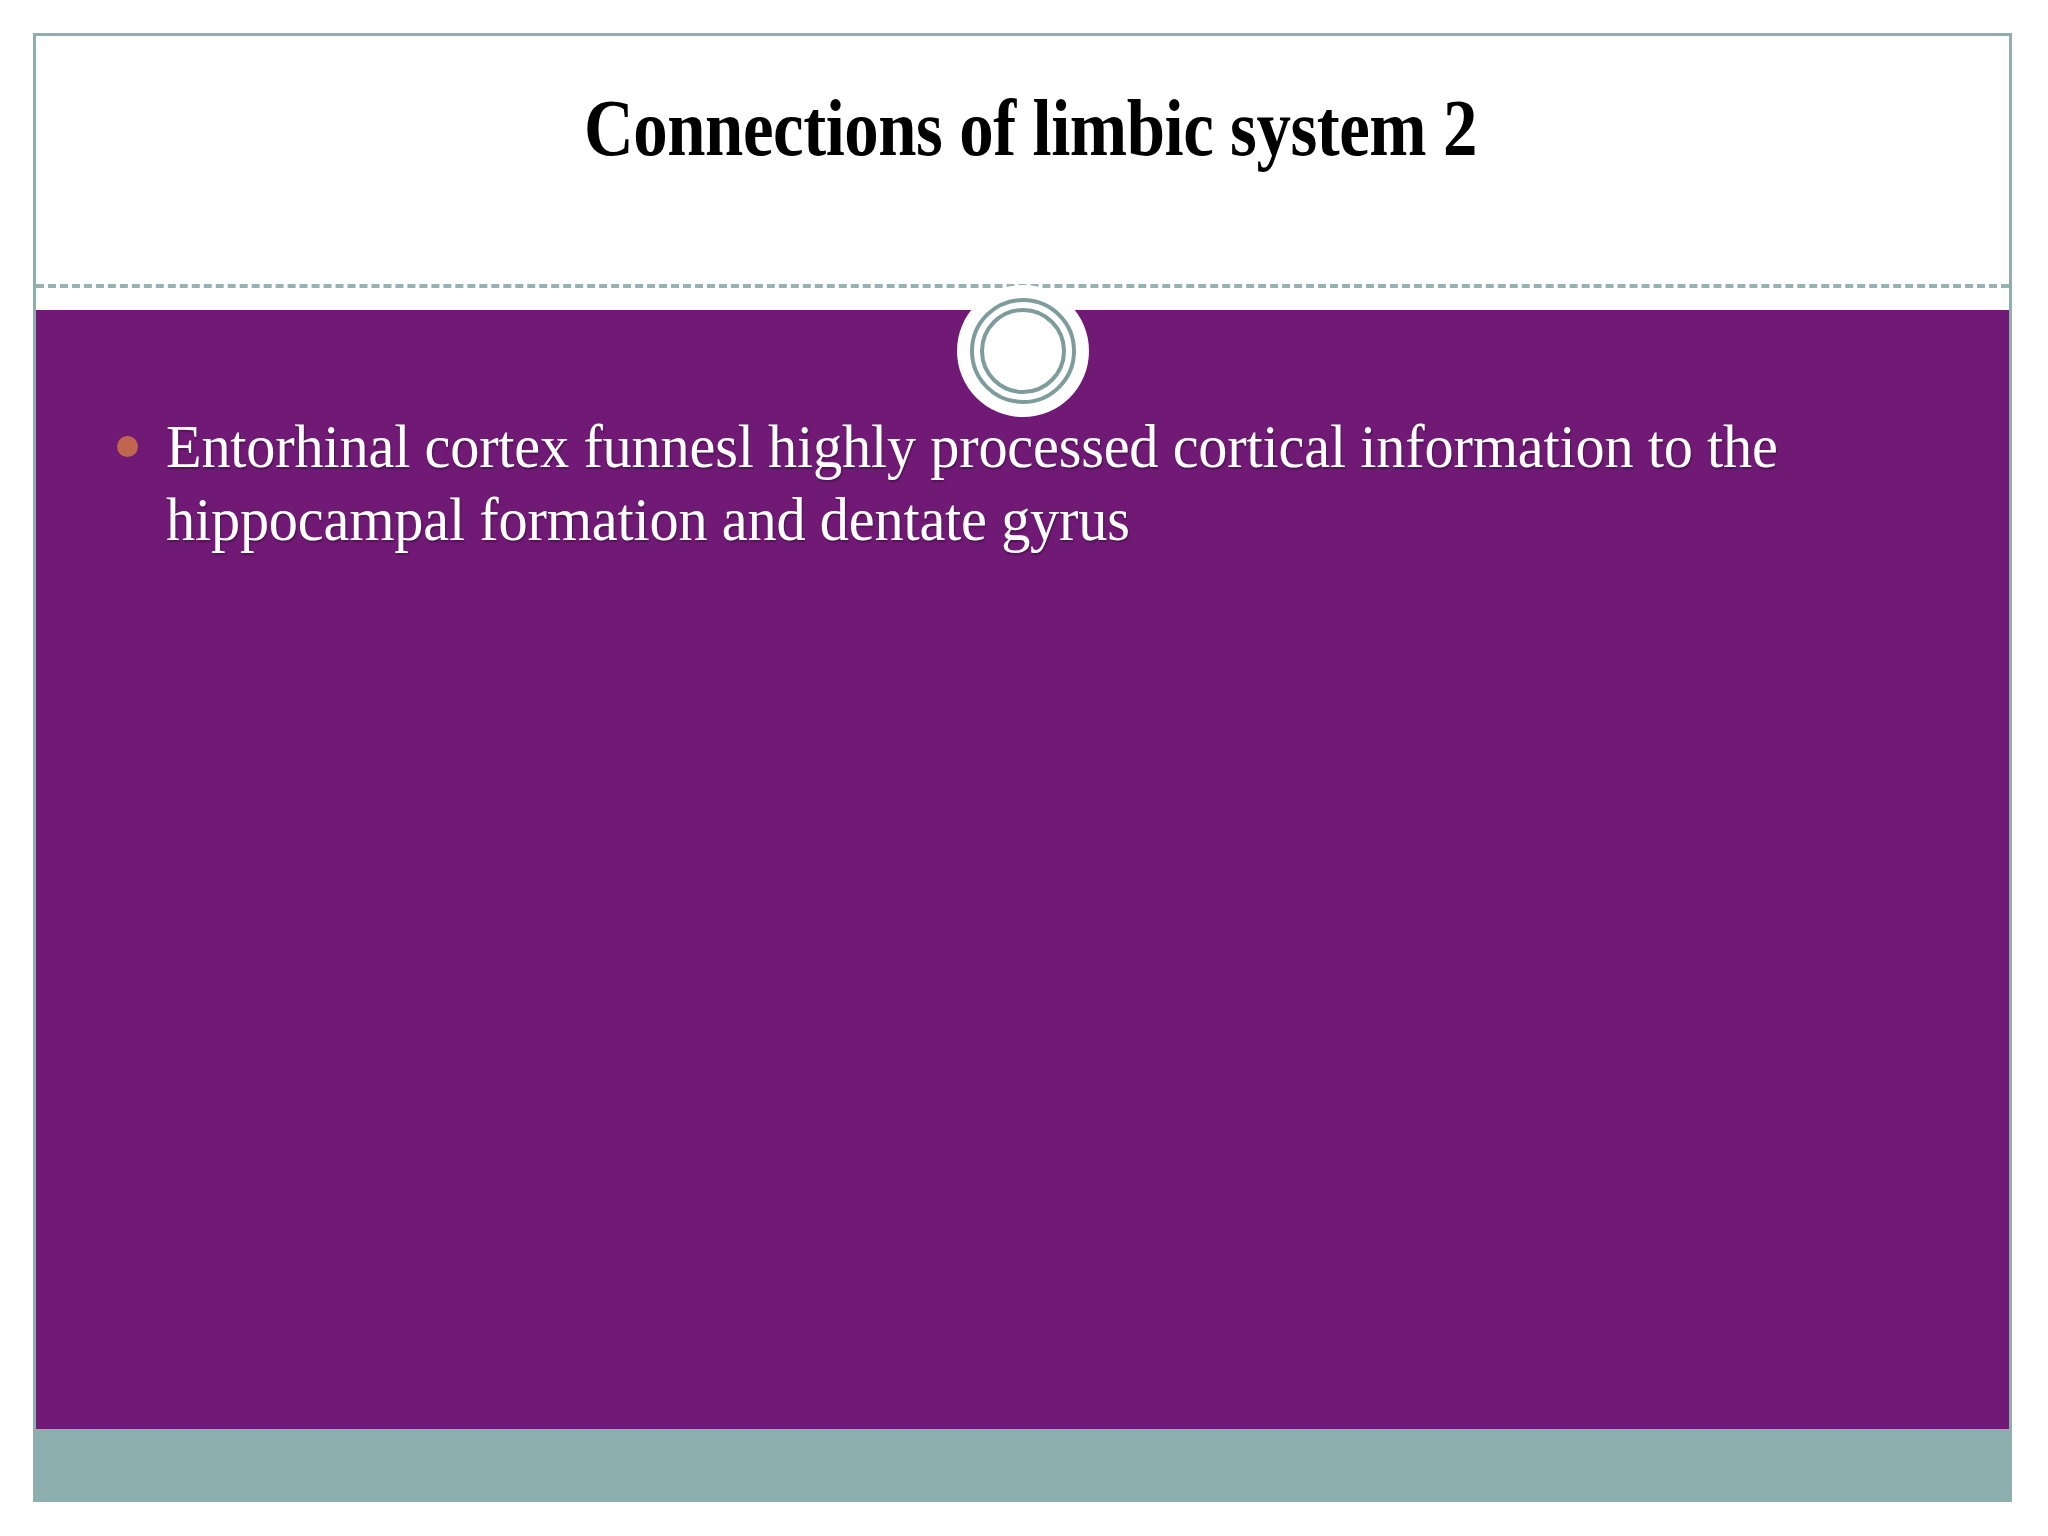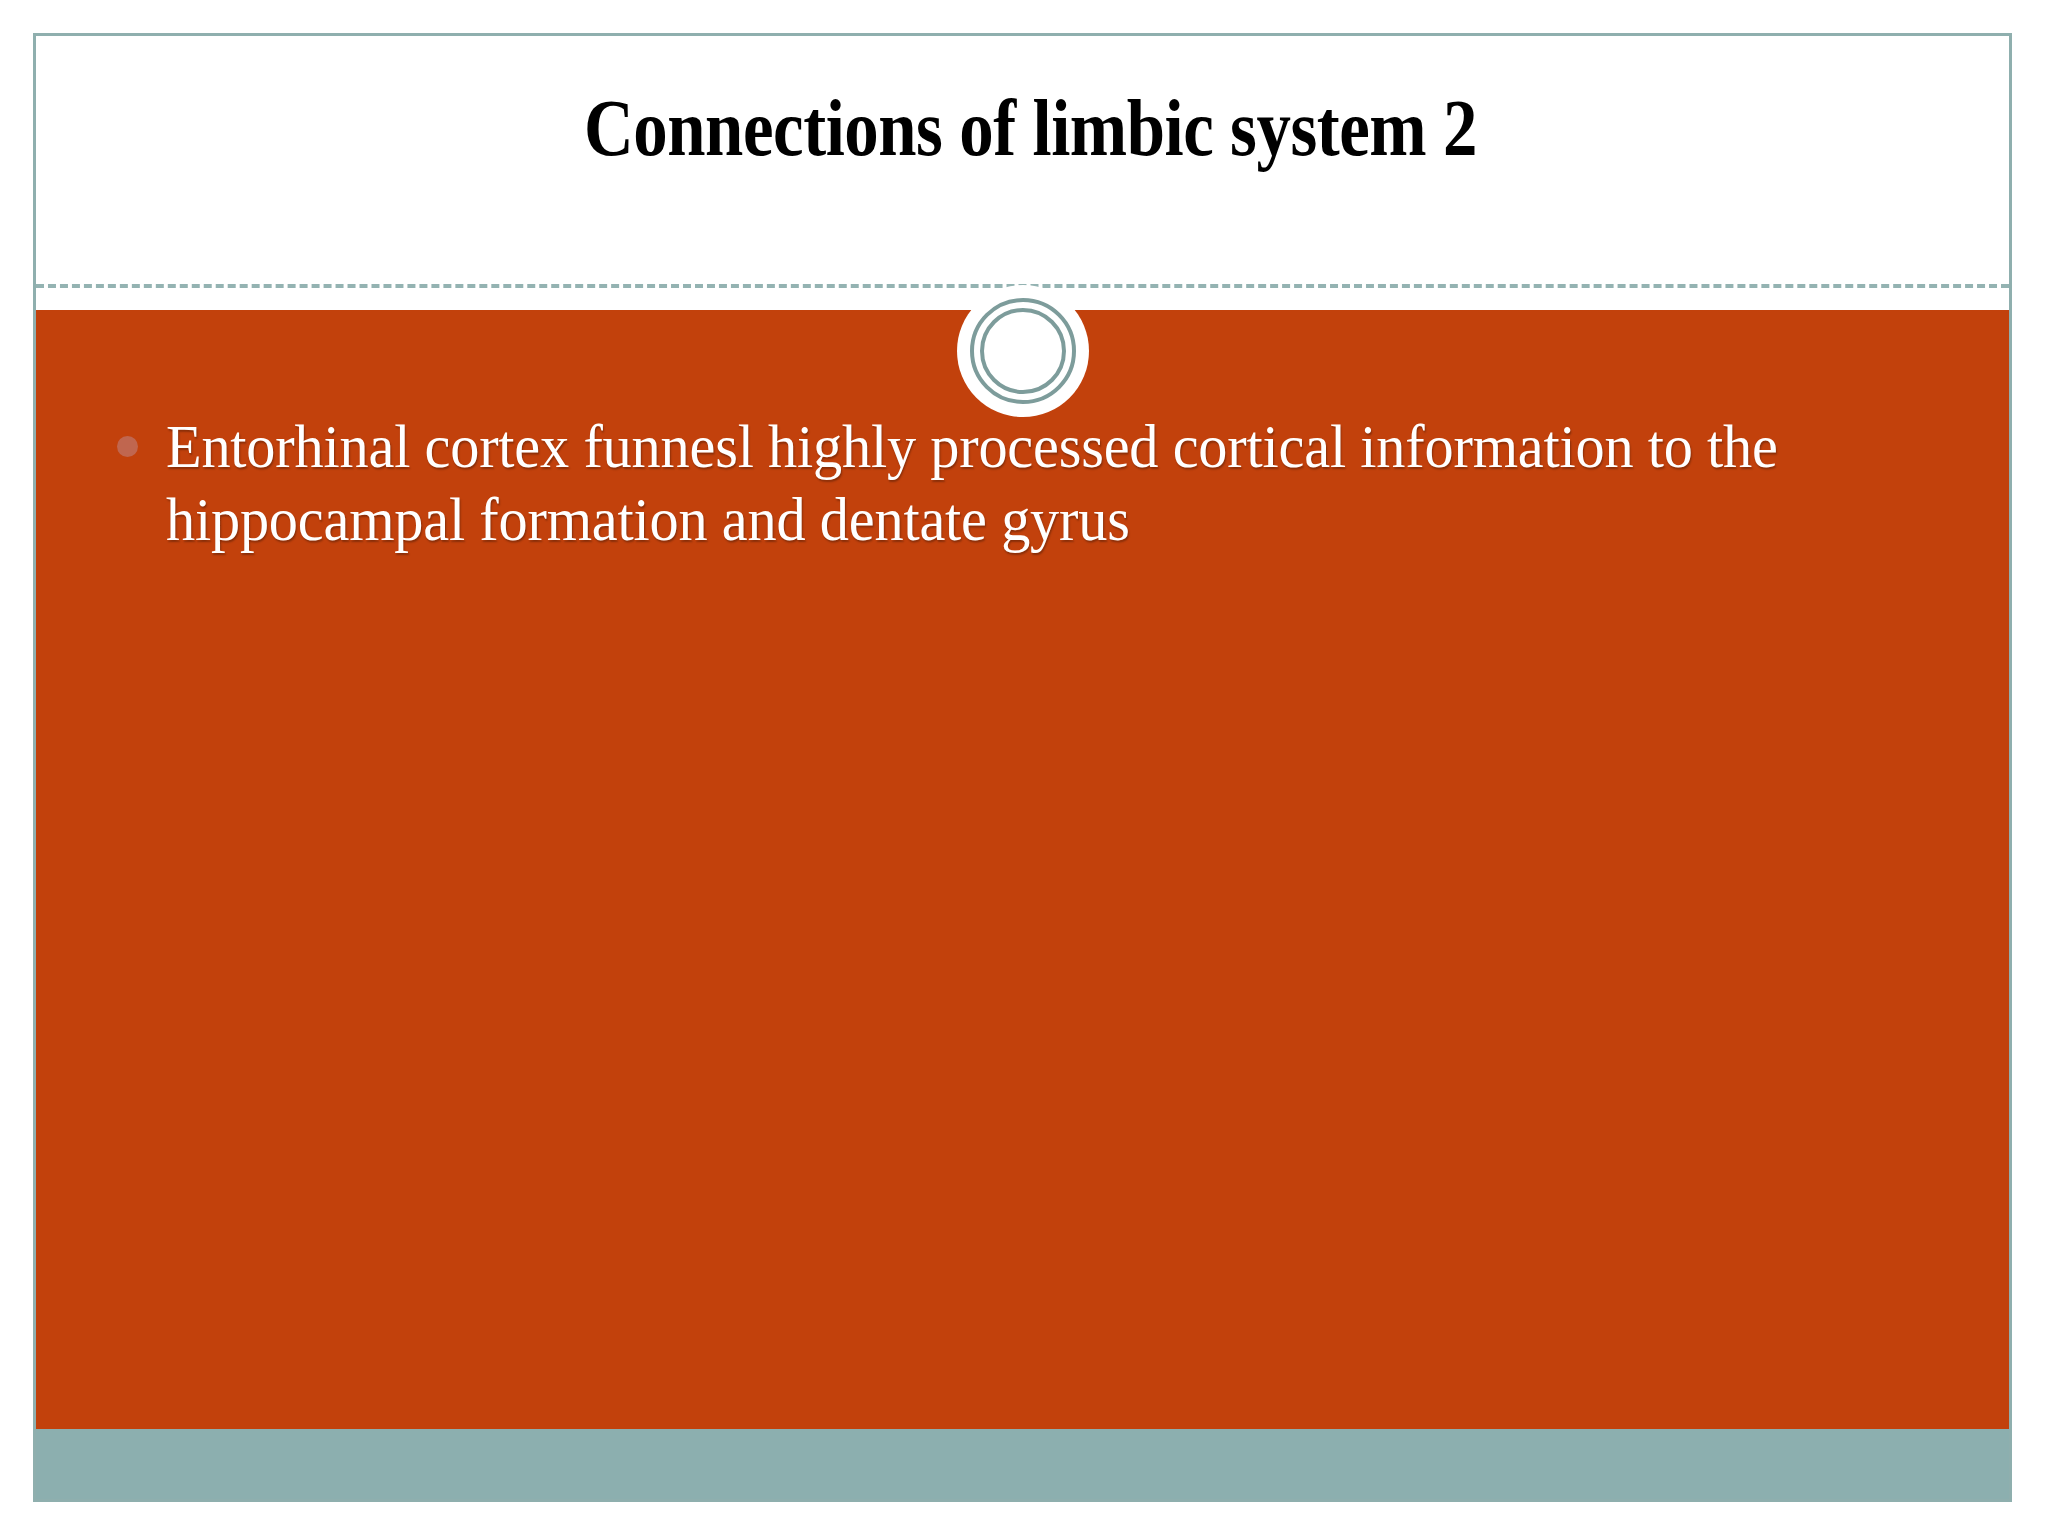--- a/index.html
+++ b/index.html
@@ -74,21 +74,21 @@
     opacity: 0.95;
   }
 
   
   .body-band {
     position: absolute;
     left: 0;
     top: 274px;
     width: 100%;
     height: 1119px;
-    background: #c2410c;
+    background: #701a75;
   }
 
   
   .footer-band {
     position: absolute;
     left: 0;
     bottom: 0;
     width: 100%;
     height: 70px;
     background: #8cafaf;

